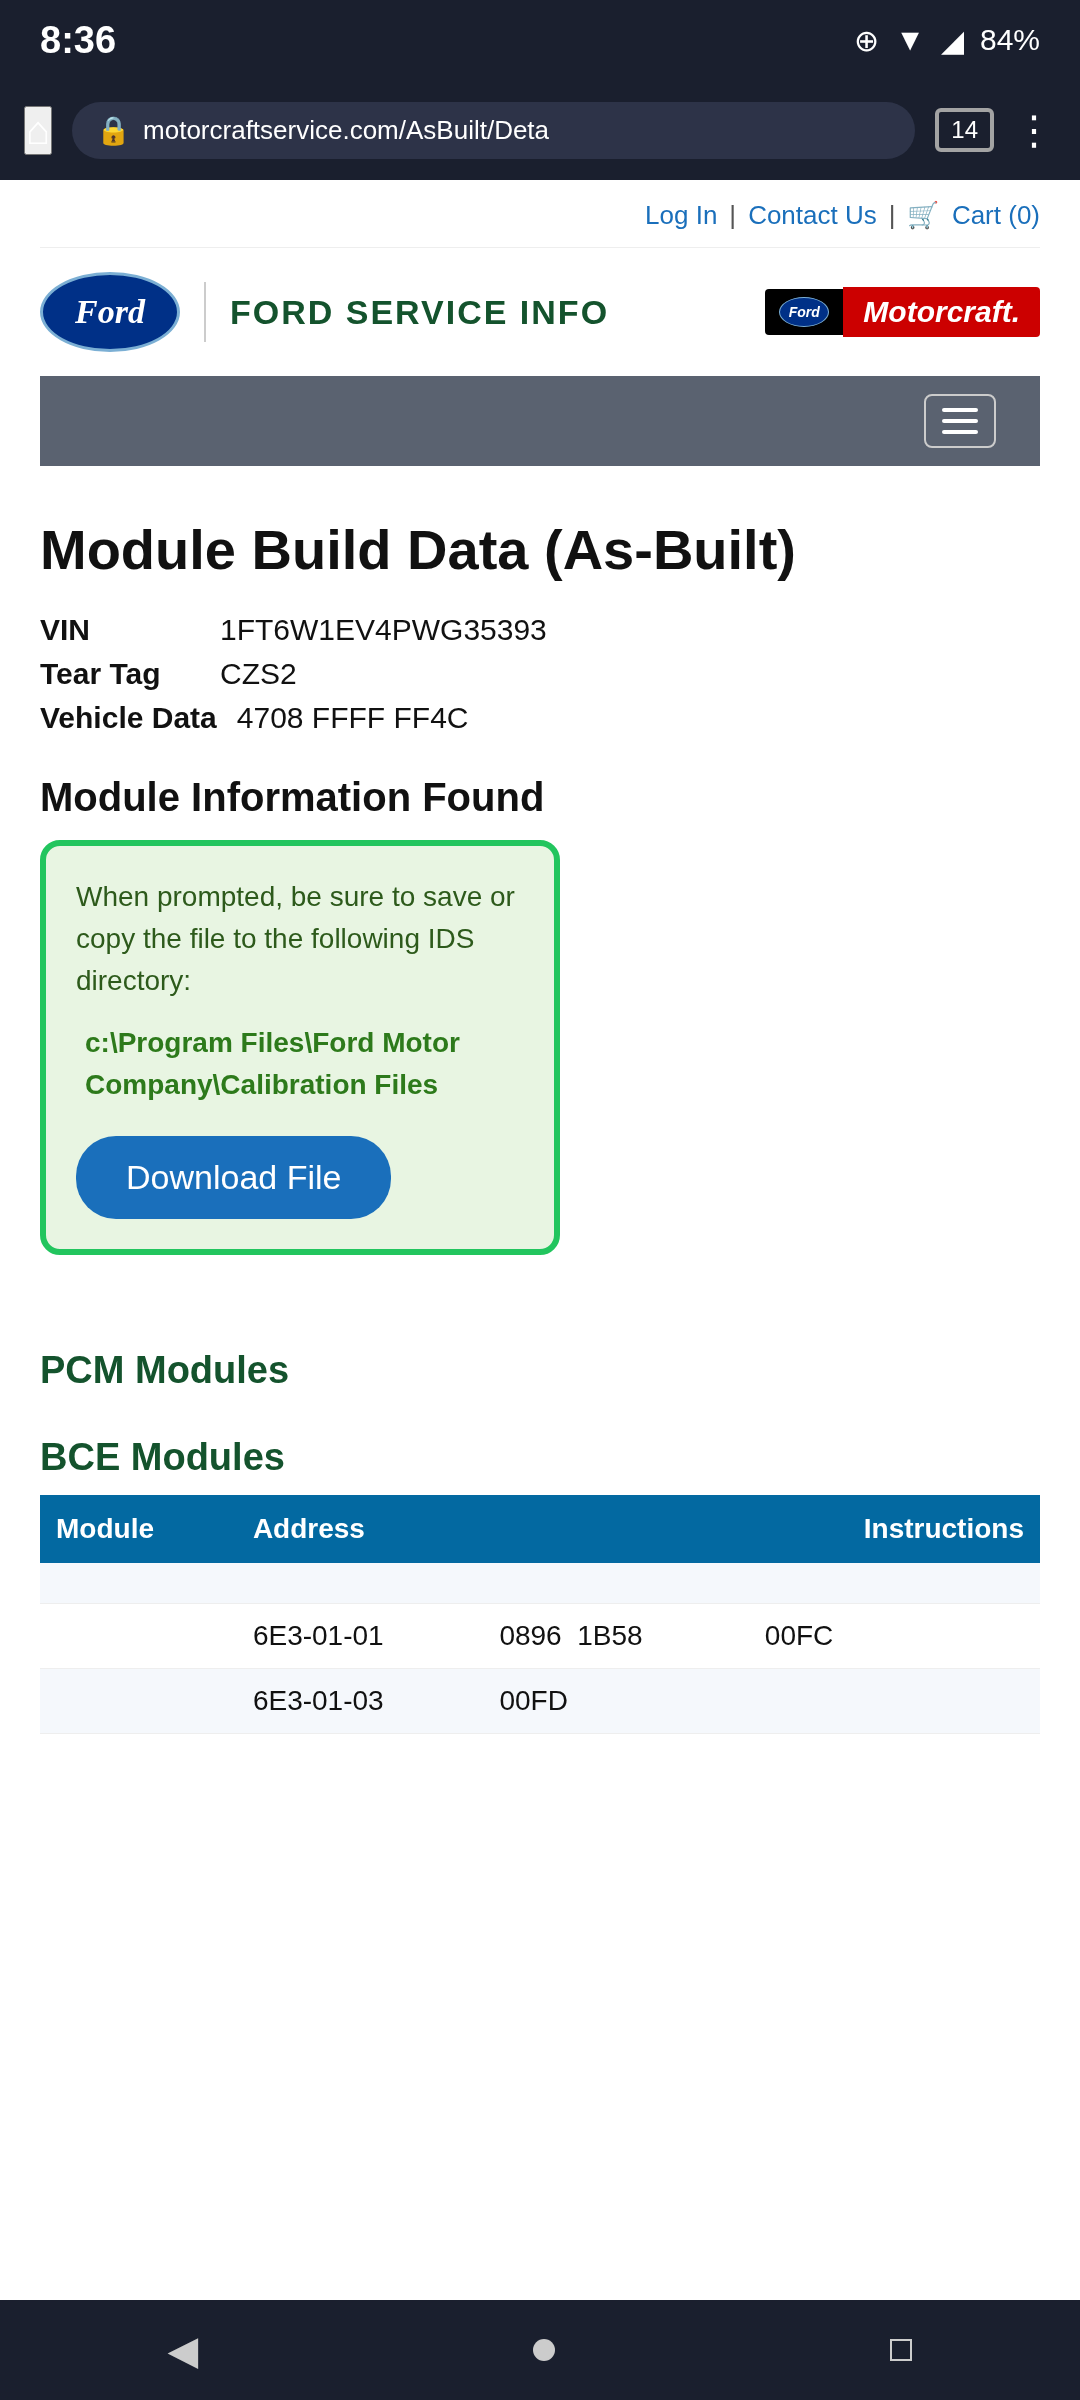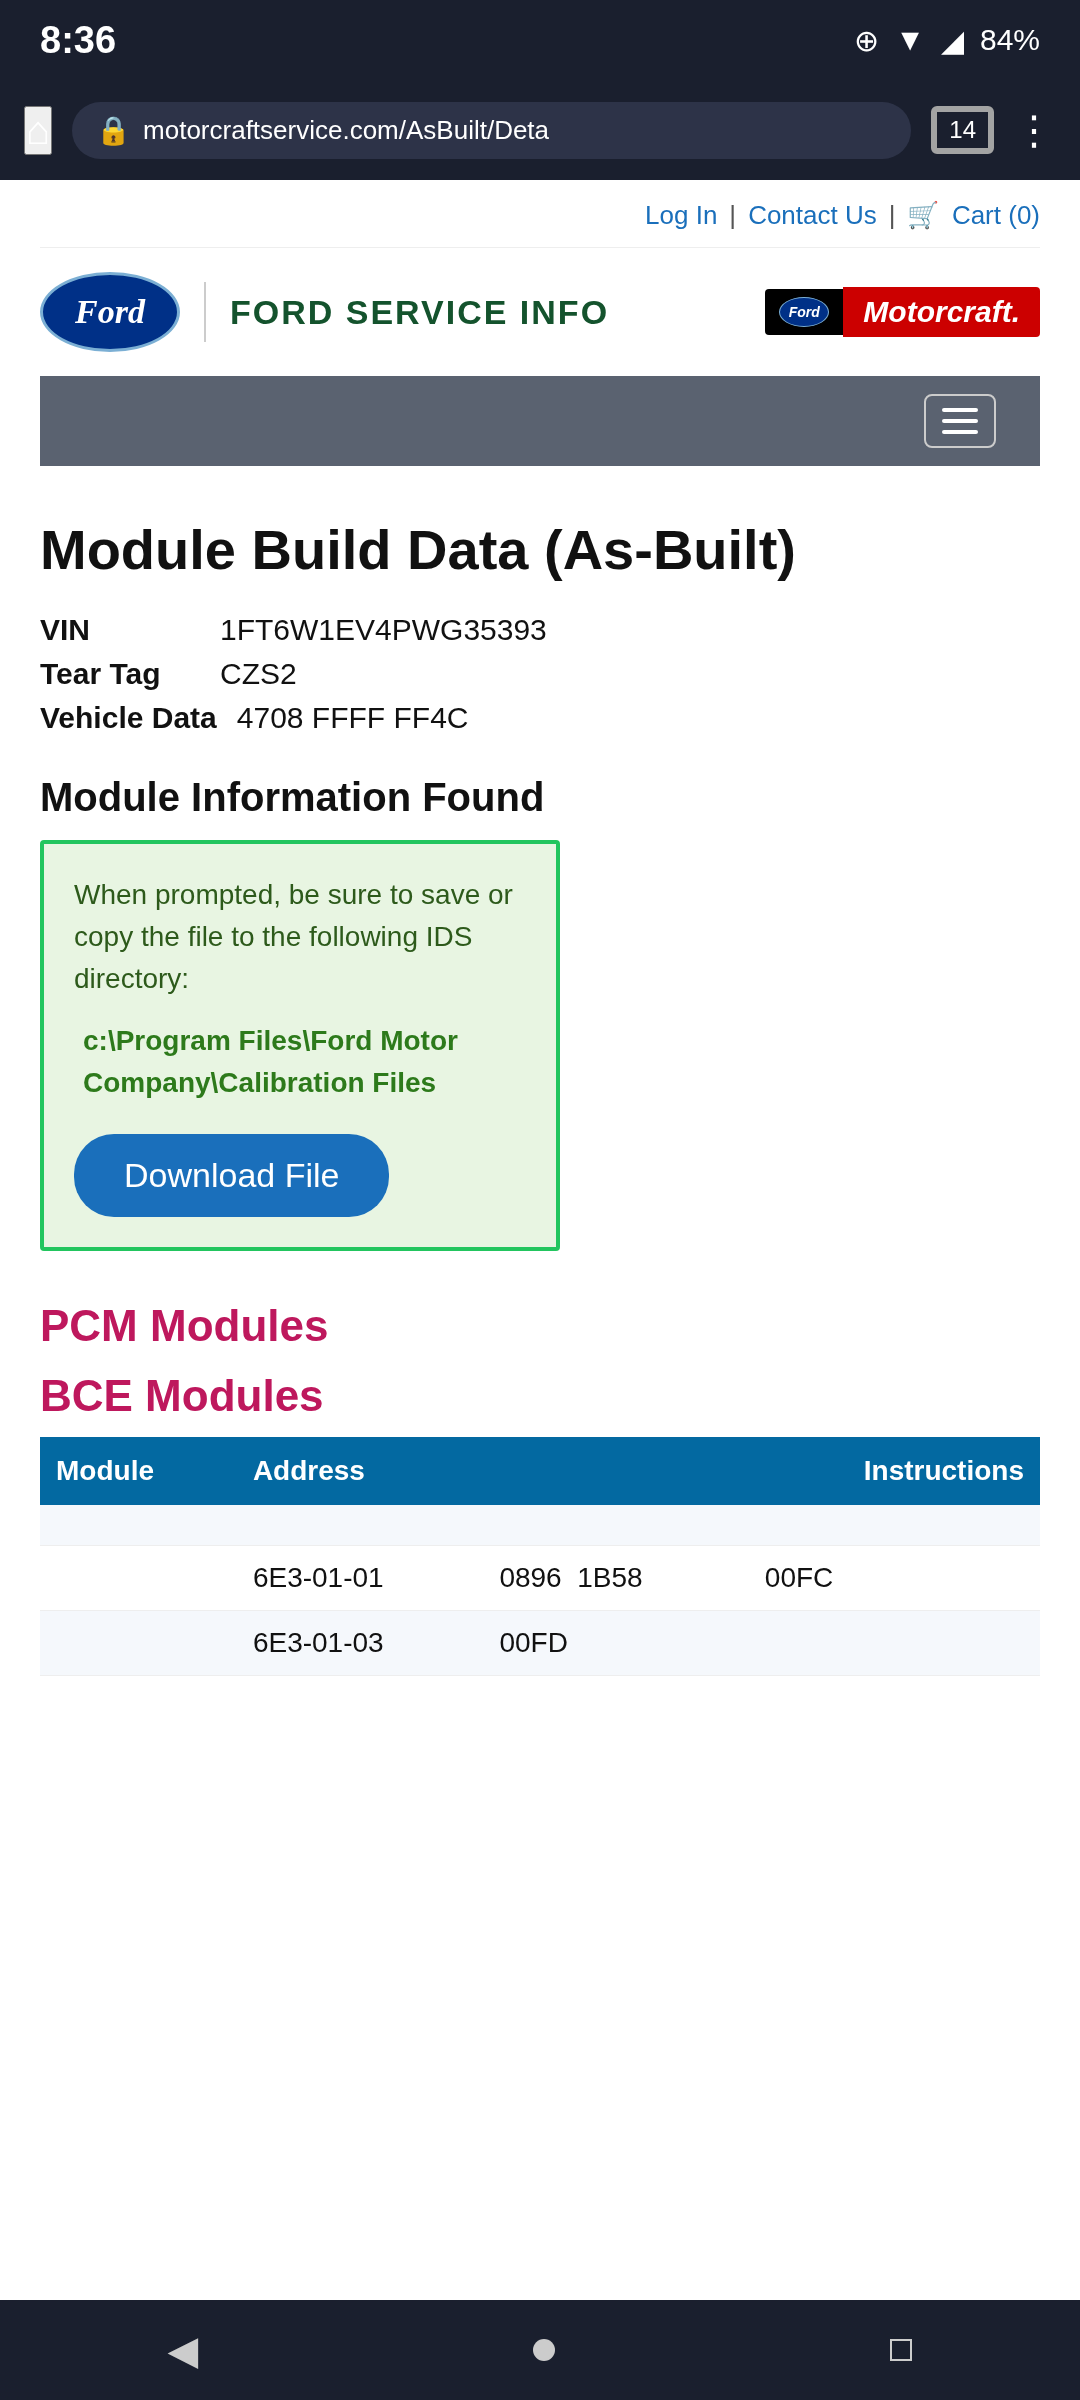--- a/index.html
+++ b/index.html
@@ -62,21 +62,21 @@
       color: #aaa;
       font-size: 28px;
     }
     .url-text {
       color: #fff;
       font-size: 26px;
       flex: 1;
     }
     .tab-count {
       background: transparent;
-      border: 6px solid #a3a3a3;
+      border: 4px solid #a3a3a3;
       border-radius: 6px;
       color: #fff;
       font-size: 24px;
       padding: 4px 12px;
     }
     .menu-dots {
       color: #fff;
       font-size: 40px;
       letter-spacing: 2px;
     }
@@ -243,22 +243,22 @@
 
     
     .section-title {
       font-size: 40px;
       font-weight: bold;
       color: #111;
       margin-bottom: 20px;
     }
     .info-box {
       background: #e8f5e2;
-      border: 4px solid #22c55e;
-      border-radius: 4px;
+      border: 6px solid #22c55e;
+      border-radius: 20px;
       padding: 30px;
       display: inline-block;
       max-width: 520px;
       margin-bottom: 50px;
     }
     .info-box-text {
       font-size: 28px;
       color: #2d5a1b;
       line-height: 1.5;
       margin-bottom: 20px;
@@ -280,24 +280,25 @@
       font-size: 34px;
       cursor: pointer;
       font-weight: 500;
     }
 
     
     .modules-section {
       margin-bottom: 20px;
     }
     .module-section-title {
-      font-size: 44px;
-      font-weight: bold;
-      color: #be185d;
+      font-size: 38px;
+      font-weight: bold;
+      color: #14532d;
       margin-bottom: 16px;
+      margin-top: 44px;
     }
 
     
     .module-table {
       width: 100%;
       border-collapse: collapse;
       margin-bottom: 10px;
     }
     .module-table th {
       background: #0369a1;

